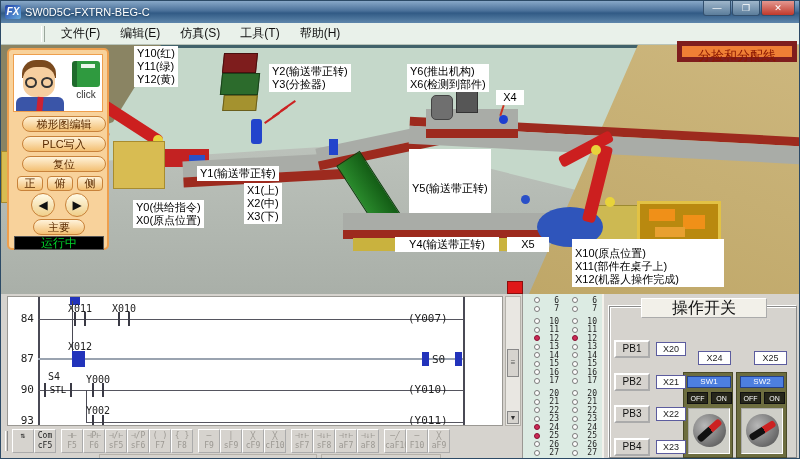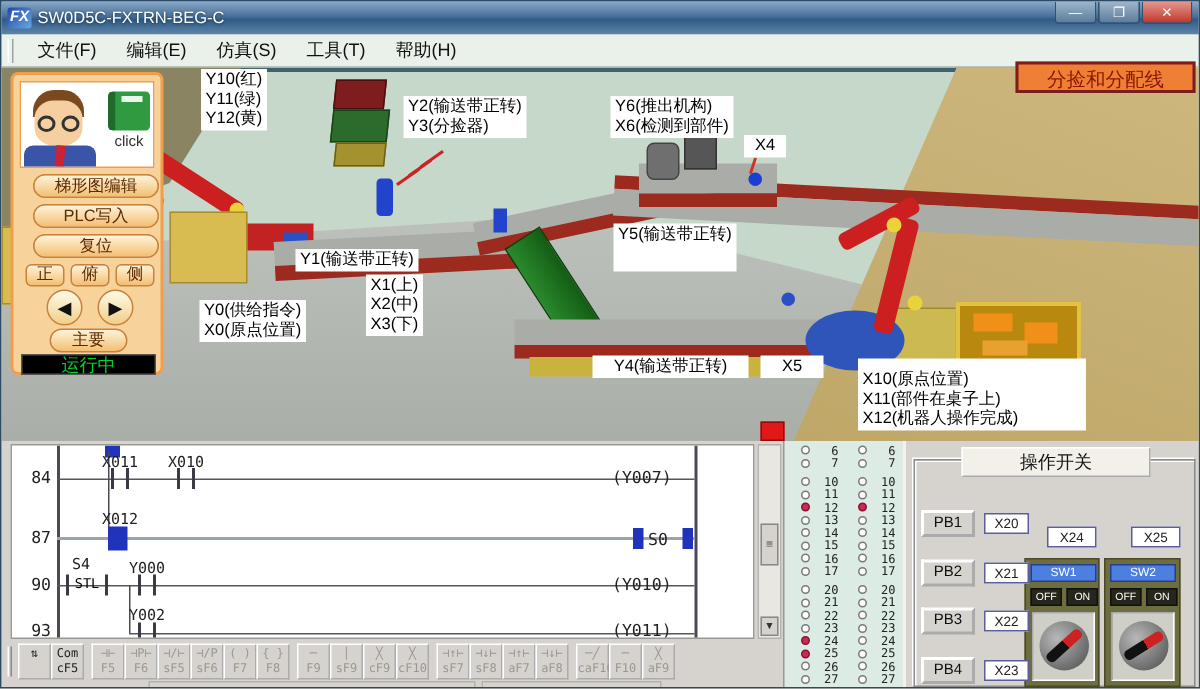--- a/index.html
+++ b/index.html
@@ -11,39 +11,39 @@
     background:linear-gradient(180deg,#88a8c8 0%,#4a7099 45%,#315a85 55%,#5e86ab 100%); display:flex; align-items:center; }
   #fx-logo { width:16px; height:14px; margin:0 4px 0 4px; background:linear-gradient(135deg,#2244aa,#66aadd);
     color:#fff; font:italic bold 10px "Liberation Sans",sans-serif; text-align:center; line-height:14px; border-radius:2px; }
   #title-text { color:#fff; font-size:11px; text-shadow:0 1px 2px #1a3least; text-shadow:0 1px 2px #1a3a55; }
   #win-buttons { position:absolute; right:6px; top:0; display:flex; }
   .win-btn { width:28px; height:15px; font-size:9px; line-height:14px; text-align:center; color:#fff;
     background:linear-gradient(180deg,#9fb6cb,#5b7d9b); border:1px solid #33506e; border-top:none; border-radius:0 0 3px 3px; margin-left:1px; }
   .win-btn.close { width:34px; background:linear-gradient(180deg,#e49890,#c0392b); }
 
   
-  #menubar { position:absolute; left:0; top:22px; width:800px; height:22px; background:#e9f1ea; border-bottom:1px solid #b8c4ba; display:flex; align-items:center; }
+  #menubar { position:absolute; left:0; top:22px; width:800px; height:22px; background:#e9f1ea; border-bottom:1px solid #b8c4ba; display:flex; align-items:center;padding-left:36px; }
   .menu-grip { width:4px; height:16px; border-left:1px solid #fff; border-right:1px solid #9aa69c; margin:0 6px 0 4px; }
   .menu-item { font-size:12px; color:#111; padding:2px 10px; }
 
   
   #scene { position:absolute; left:0; top:44px; width:800px; height:249px; background:#c5d8ca; overflow:hidden; }
   .abs { position:absolute; }
   #scene-top-strip { left:0; top:0; width:720px; height:3px; background:#41626a; }
   #wall-left { left:0; top:0; width:160px; height:140px; background:#8a8463; clip-path:polygon(0 0,100% 0,70% 55%,0 85%); }
   #floor { left:0; top:98px; width:740px; height:151px; background:linear-gradient(180deg,#bcc2bb,#a9afa8);
     clip-path:polygon(0 16%,52% 0,100% 58%,100% 100%,0 100%); }
   #desk-tan { left:528px; top:0; width:272px; height:249px; background:linear-gradient(200deg,#cdb77e,#bfa768);
     clip-path:polygon(40% 0,100% 0,100% 100%,0 100%,28% 30%); }
 
   
   .belt-top { background:#a9aca7; }
   .belt-red { background:#9d2a1e; }
   .scene-label { position:absolute; background:#fff; color:#000; font-size:11px; line-height:13px; padding:1px 3px; white-space:nowrap; }
-  #banner { position:absolute; left:676px; top:40px; width:120px; height:21px; background:#ef7f35; border:2px solid #7f1d1d;
+  #banner { position:absolute; left:676px; top:40px; width:120px; height:21px; background:#ef7f35; border:5px solid #7f1d1d;
     color:#8a1600; font-size:13px; text-align:center; line-height:19px; }
 
   
   #ctrl-panel { position:absolute; left:6px; top:47px; width:102px; height:202px; background:#f8d29b; border:2px solid #ee9f4d; border-radius:5px; }
   #pic-box { position:absolute; left:4px; top:4px; width:90px; height:58px; background:#fff; border:1px solid #ee9f4d; overflow:hidden; }
   .pill-btn { position:absolute; left:13px; width:84px; height:16px; background:linear-gradient(180deg,#fff3da,#f3bf72);
     border:1px solid #c8823a; border-radius:8px; font-size:11px; color:#5a2a00; text-align:center; line-height:14px; }
   .view-btn { position:absolute; top:126px; width:26px; height:15px; background:linear-gradient(180deg,#fff3da,#f3bf72);
     border:1px solid #c8823a; border-radius:4px; font-size:11px; color:#5a2a00; text-align:center; line-height:13px; }
   .arrow-btn { position:absolute; top:143px; width:24px; height:24px; border-radius:50%; background:linear-gradient(180deg,#fffbe8,#f0cf8a);
@@ -86,21 +86,21 @@
   .io-row.gap { margin-top:4px; }
   .io-led { width:6px; height:6px; border-radius:50%; background:#fdfdfd; border:1px solid #7a7a7a; margin-left:11px; flex:none; }
   .io-led.on { background:#cc2a55; border-color:#881133; }
   .io-num { width:16px; font:8px "DejaVu Sans Mono",monospace; color:#222; text-align:right; margin-left:3px; }
   .io-led.y { margin-left:13px; }
 
   
   #sw-panel { position:absolute; left:601px; top:0; width:199px; height:166px; background:#d6d3ce; border-left:2px solid #f4f2ec; }
   #sw-group { position:absolute; left:5px; top:12px; width:188px; height:152px; border:1px solid #8a8a8a; box-shadow:1px 1px 0 #fff inset, -1px -1px 0 #fff; }
   #sw-title { position:absolute; left:37px; top:4px; width:126px; height:20px; background:#f2f0e9; border:1px outset #fff;
-    font-size:12px; text-align:center; line-height:18px; color:#111; }
+    font-size:16px; text-align:center; line-height:18px; color:#111; }
   .pb-btn { position:absolute; left:10px; width:36px; height:18px; background:#d6d3ce; border:2px outset #fff;
     font-size:10px; color:#111; text-align:center; line-height:13px; }
   .tag { position:absolute; background:#fff; border:1px solid #5c5c9e; font-size:9px; color:#222; text-align:center; line-height:12px; width:30px; height:14px; }
   .sw-block { position:absolute; top:78px; width:51px; height:86px; background:#6d6d3f; border:1px solid #4a4a28; }
   .sw-bar { position:absolute; left:3px; top:3px; width:44px; height:12px; background:#4d7fe0; border:1px solid #24408a;
     color:#fff; font-size:8px; text-align:center; line-height:10px; }
   .sw-off, .sw-on { position:absolute; top:19px; width:21px; height:12px; background:#26261a; color:#fff; font-size:7px; text-align:center; line-height:11px; border:1px solid #111; }
   .sw-off { left:3px; } .sw-on { left:27px; }
   .knob-area { position:absolute; left:4px; top:35px; width:42px; height:46px; background:#cfcfc8; border:1px inset #fff; }
   .knob { position:absolute; left:4px; top:5px; width:33px; height:33px; border-radius:50%;
@@ -210,21 +210,21 @@
           <div style="height: 13px;">Y3(分捡器)</div>
         </div>
         <div class="scene-label" style="left: 406px; top: 19px;">
           <div style="height: 13px;">Y6(推出机构)</div>
           <div style="height: 13px;">X6(检测到部件)</div>
         </div>
         <div class="scene-label" style="left: 495px; top: 45px; width: 28px; text-align: center;">
           <div style="height: 13px;">X4</div>
         </div>
         <div class="scene-label" style="left: 408px; top: 104px;">
-          <div style="height: 30px;">Y5(输送带正转)</div>
+          <div style="height: 30px; margin-top: 32px;">Y5(输送带正转)</div>
         </div>
         <div class="scene-label" style="left: 196px; top: 121px;">
           <div style="height: 13px;">Y1(输送带正转)</div>
         </div>
         <div class="scene-label" style="left: 243px; top: 138px;">
           <div style="height: 13px;">X1(上)</div>
           <div style="height: 13px;">X2(中)</div>
           <div style="height: 13px;">X3(下)</div>
         </div>
         <div class="scene-label" style="left: 132px; top: 155px;">

